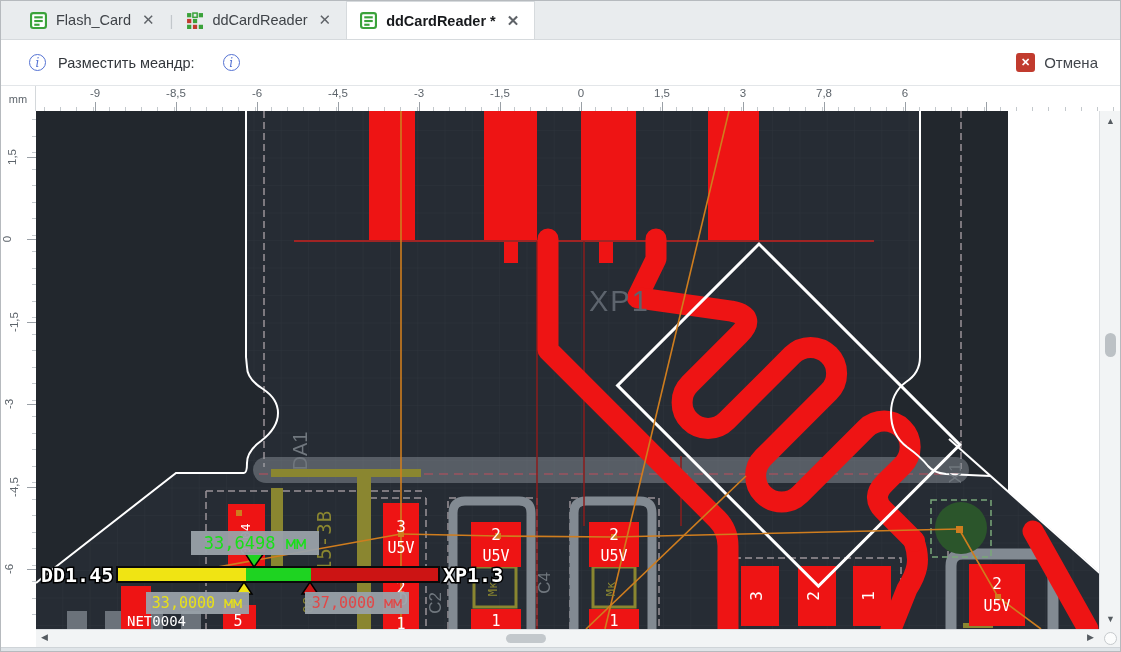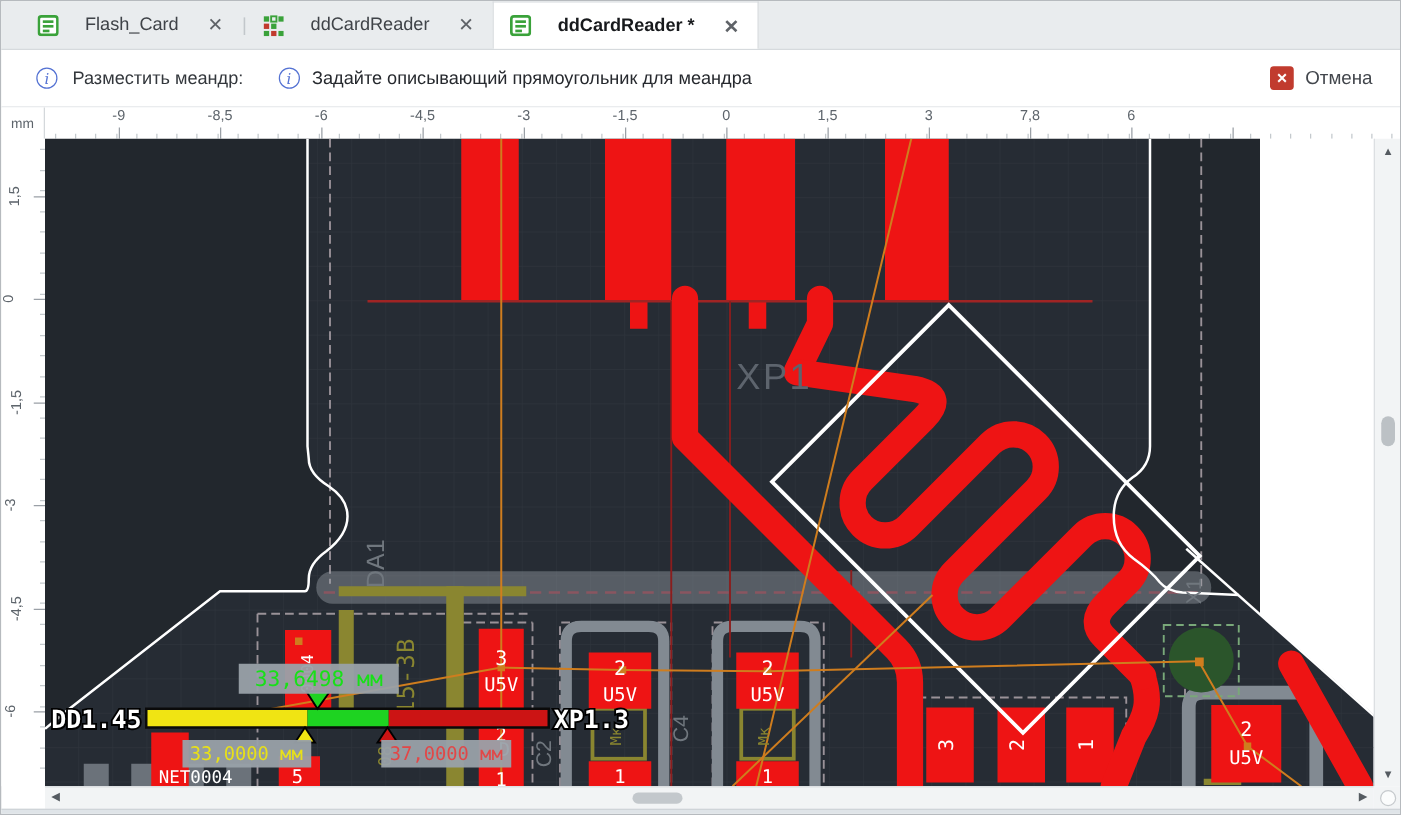--- a/index.html
+++ b/index.html
@@ -5,21 +5,21 @@
   html,body{margin:0;padding:0;background:#cfd4d8;}
   *{box-sizing:border-box;}
   #window{
     position:relative;width:1121px;height:652px;background:#ffffff;
     border:1px solid #b6babe;overflow:hidden;
     font-family:"Liberation Sans",sans-serif;color:#3c4147;
   }
   
   .tabbar{position:absolute;left:0;top:0;width:100%;height:39px;background:#e9ecee;
     border-bottom:1px solid #d6dadd;display:flex;align-items:stretch;padding-left:16px;}
-  .tab{display:flex;align-items:center;gap:21px;padding:0 13px;font-size:14.5px;color:#3f4348;cursor:default;}
+  .tab{display:flex;align-items:center;gap:9px;padding:0 13px;font-size:14.5px;color:#3f4348;cursor:default;}
   .tab .close{color:#5f6368;font-size:15px;padding:0 2px;}
   .tab.active{background:#ffffff;border:1px solid #d6dadd;border-bottom:none;font-weight:bold;color:#17191c;}
   .tabdivider{align-self:center;color:#c2c7cb;font-size:15px;}
   .tabicon{width:17px;height:17px;display:inline-block;}
   
   .infobar{position:absolute;left:0;top:39px;width:100%;height:46px;background:#fff;
     border-bottom:1px solid #e3e6e9;display:flex;align-items:center;font-size:14.5px;}
   .info-icon{width:17px;height:17px;border:1.5px solid #5472d3;border-radius:50%;color:#5472d3;
     display:inline-flex;align-items:center;justify-content:center;
     font-family:"DejaVu Serif",serif;font-style:italic;font-size:12px;flex:0 0 auto;}
@@ -107,21 +107,20 @@
     </div>
   </div>
 
   <div class="infobar">
     <div class="gap28"></div>
     <span class="info-icon">i</span>
     <span class="mode">Разместить меандр:</span>
     <div class="gap28"></div>
     <span class="info-icon">i</span>
     <div class="gap10"></div>
-    <span class="hint">Задайте описывающий прямоугольник для меандра</span>
     <div class="cancel">
       <span class="cancel-x">✕</span>
       <span class="cancel-label">Отмена</span>
     </div>
   </div>
 
   <div class="corner">mm</div>
   <div class="hruler" id="hruler">
       <div class="min" style="left: 8px;"></div>
       <div class="min" style="left: 24.2px;"></div>

